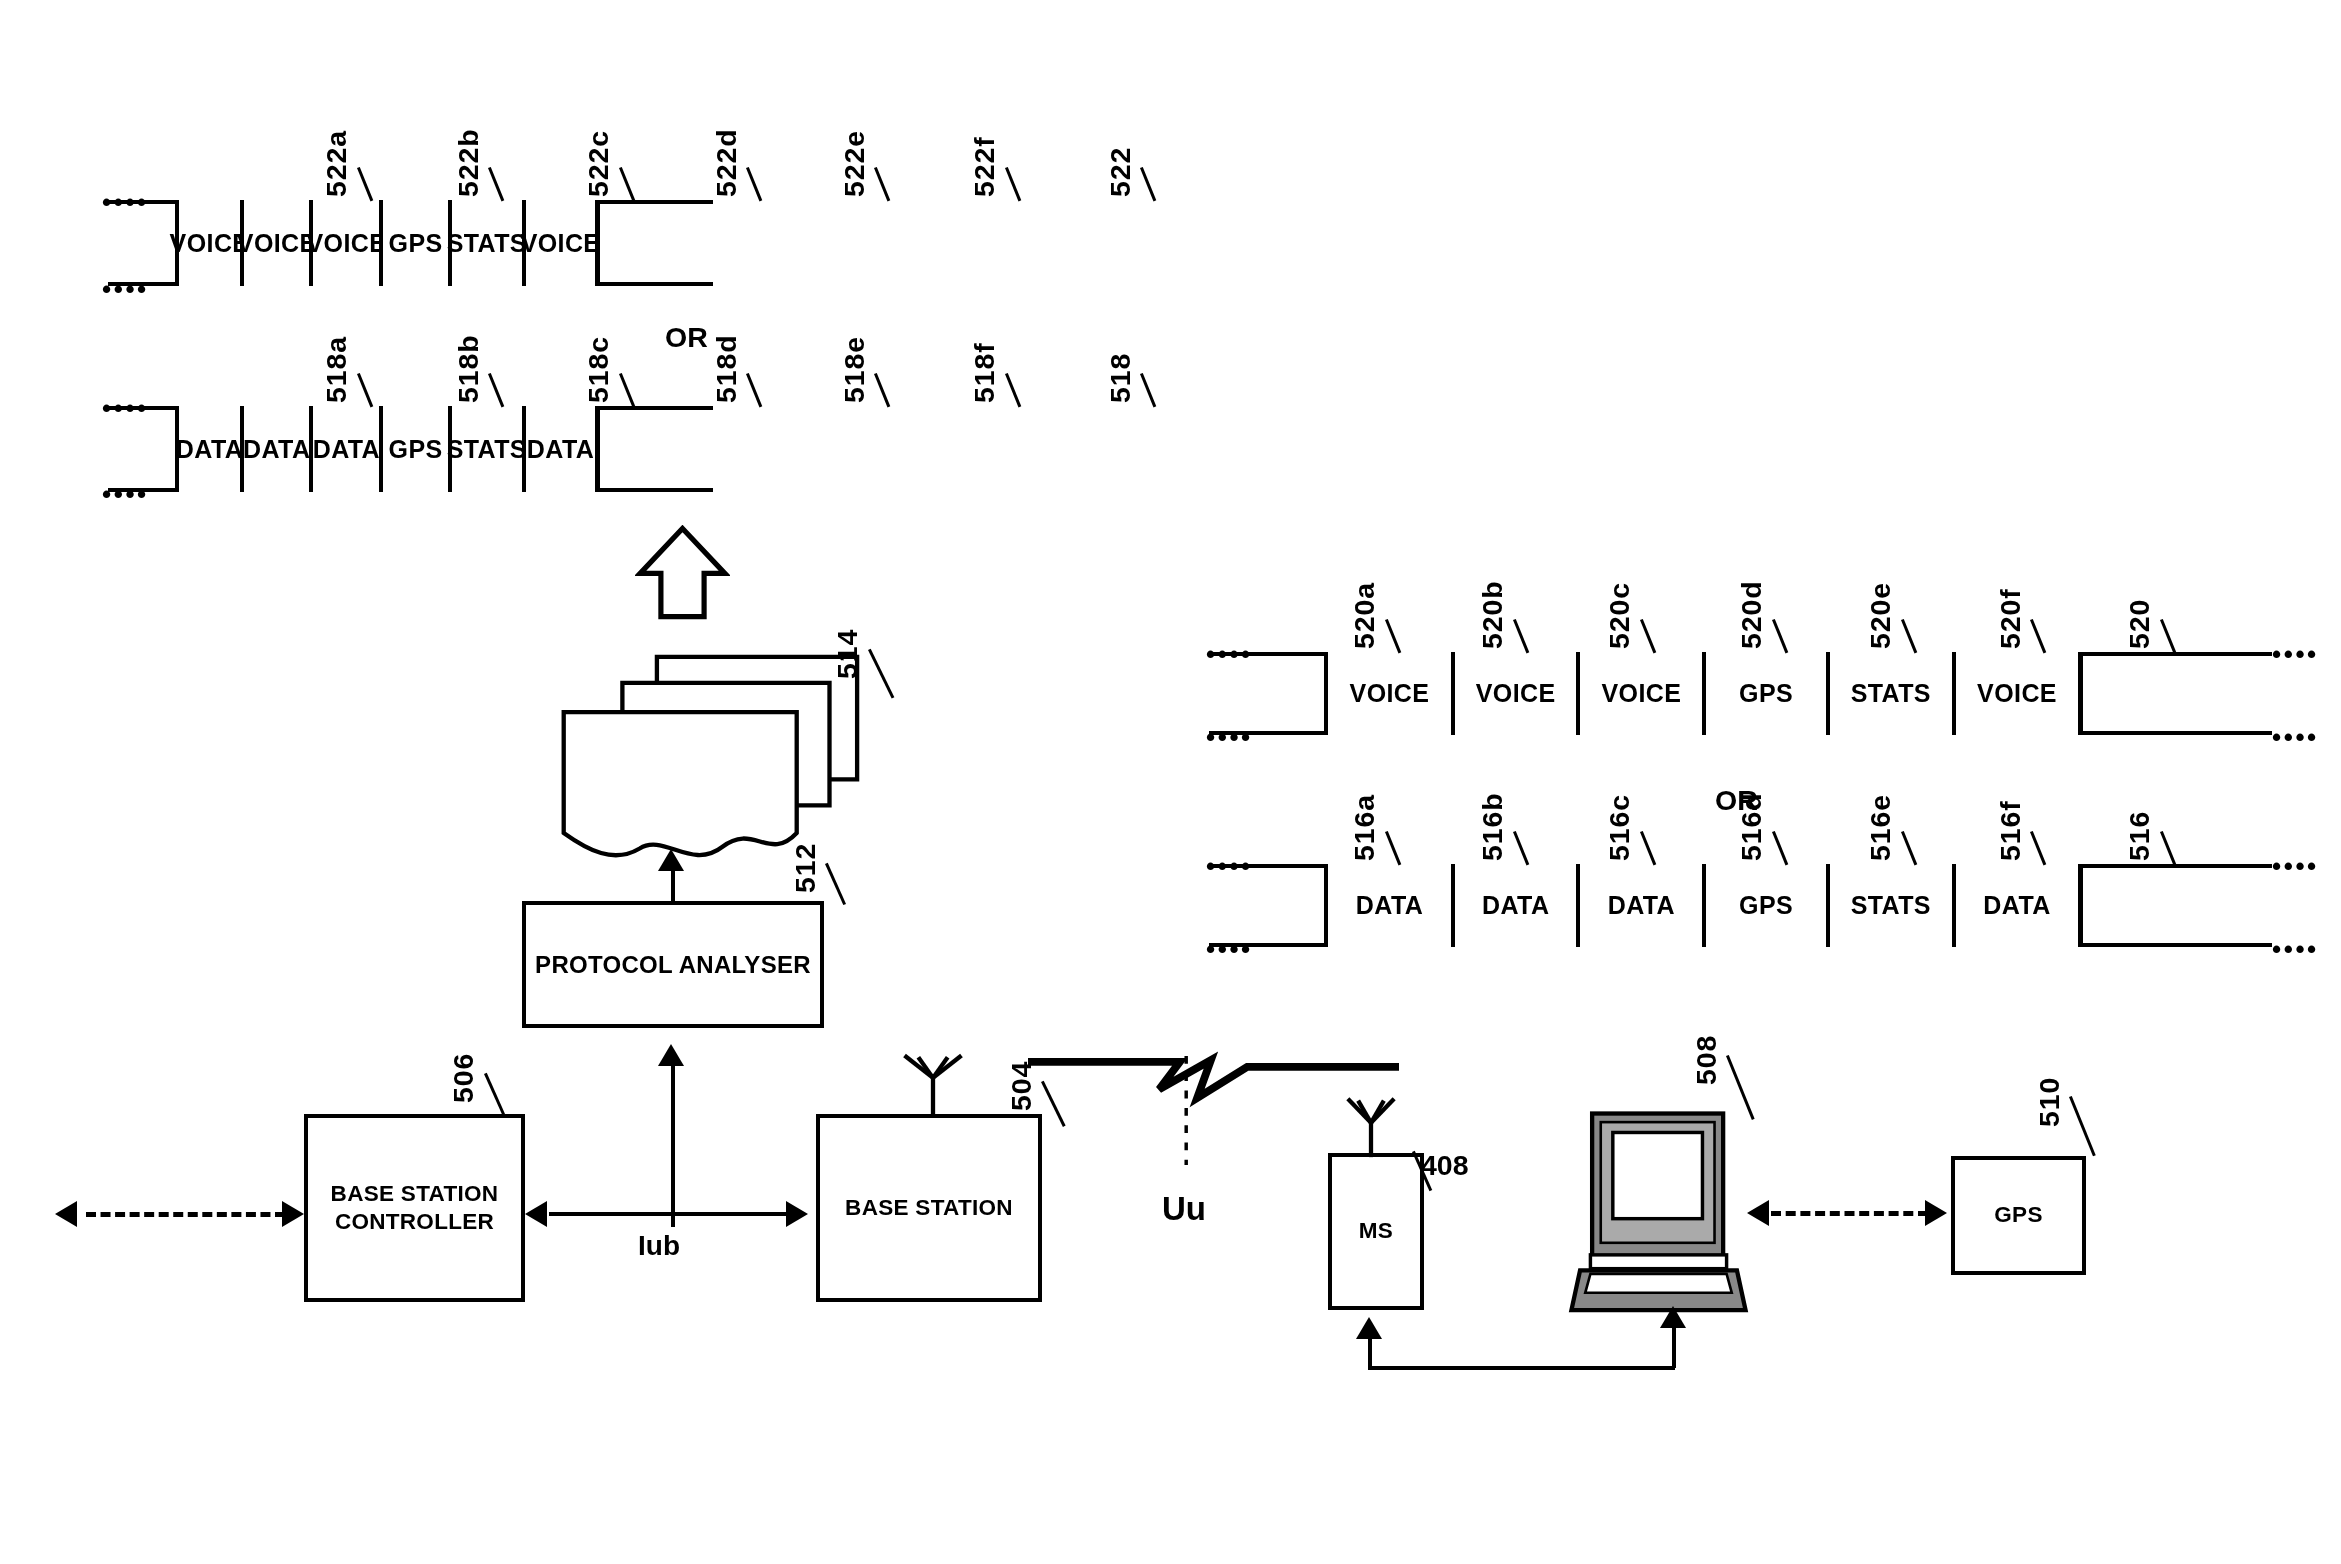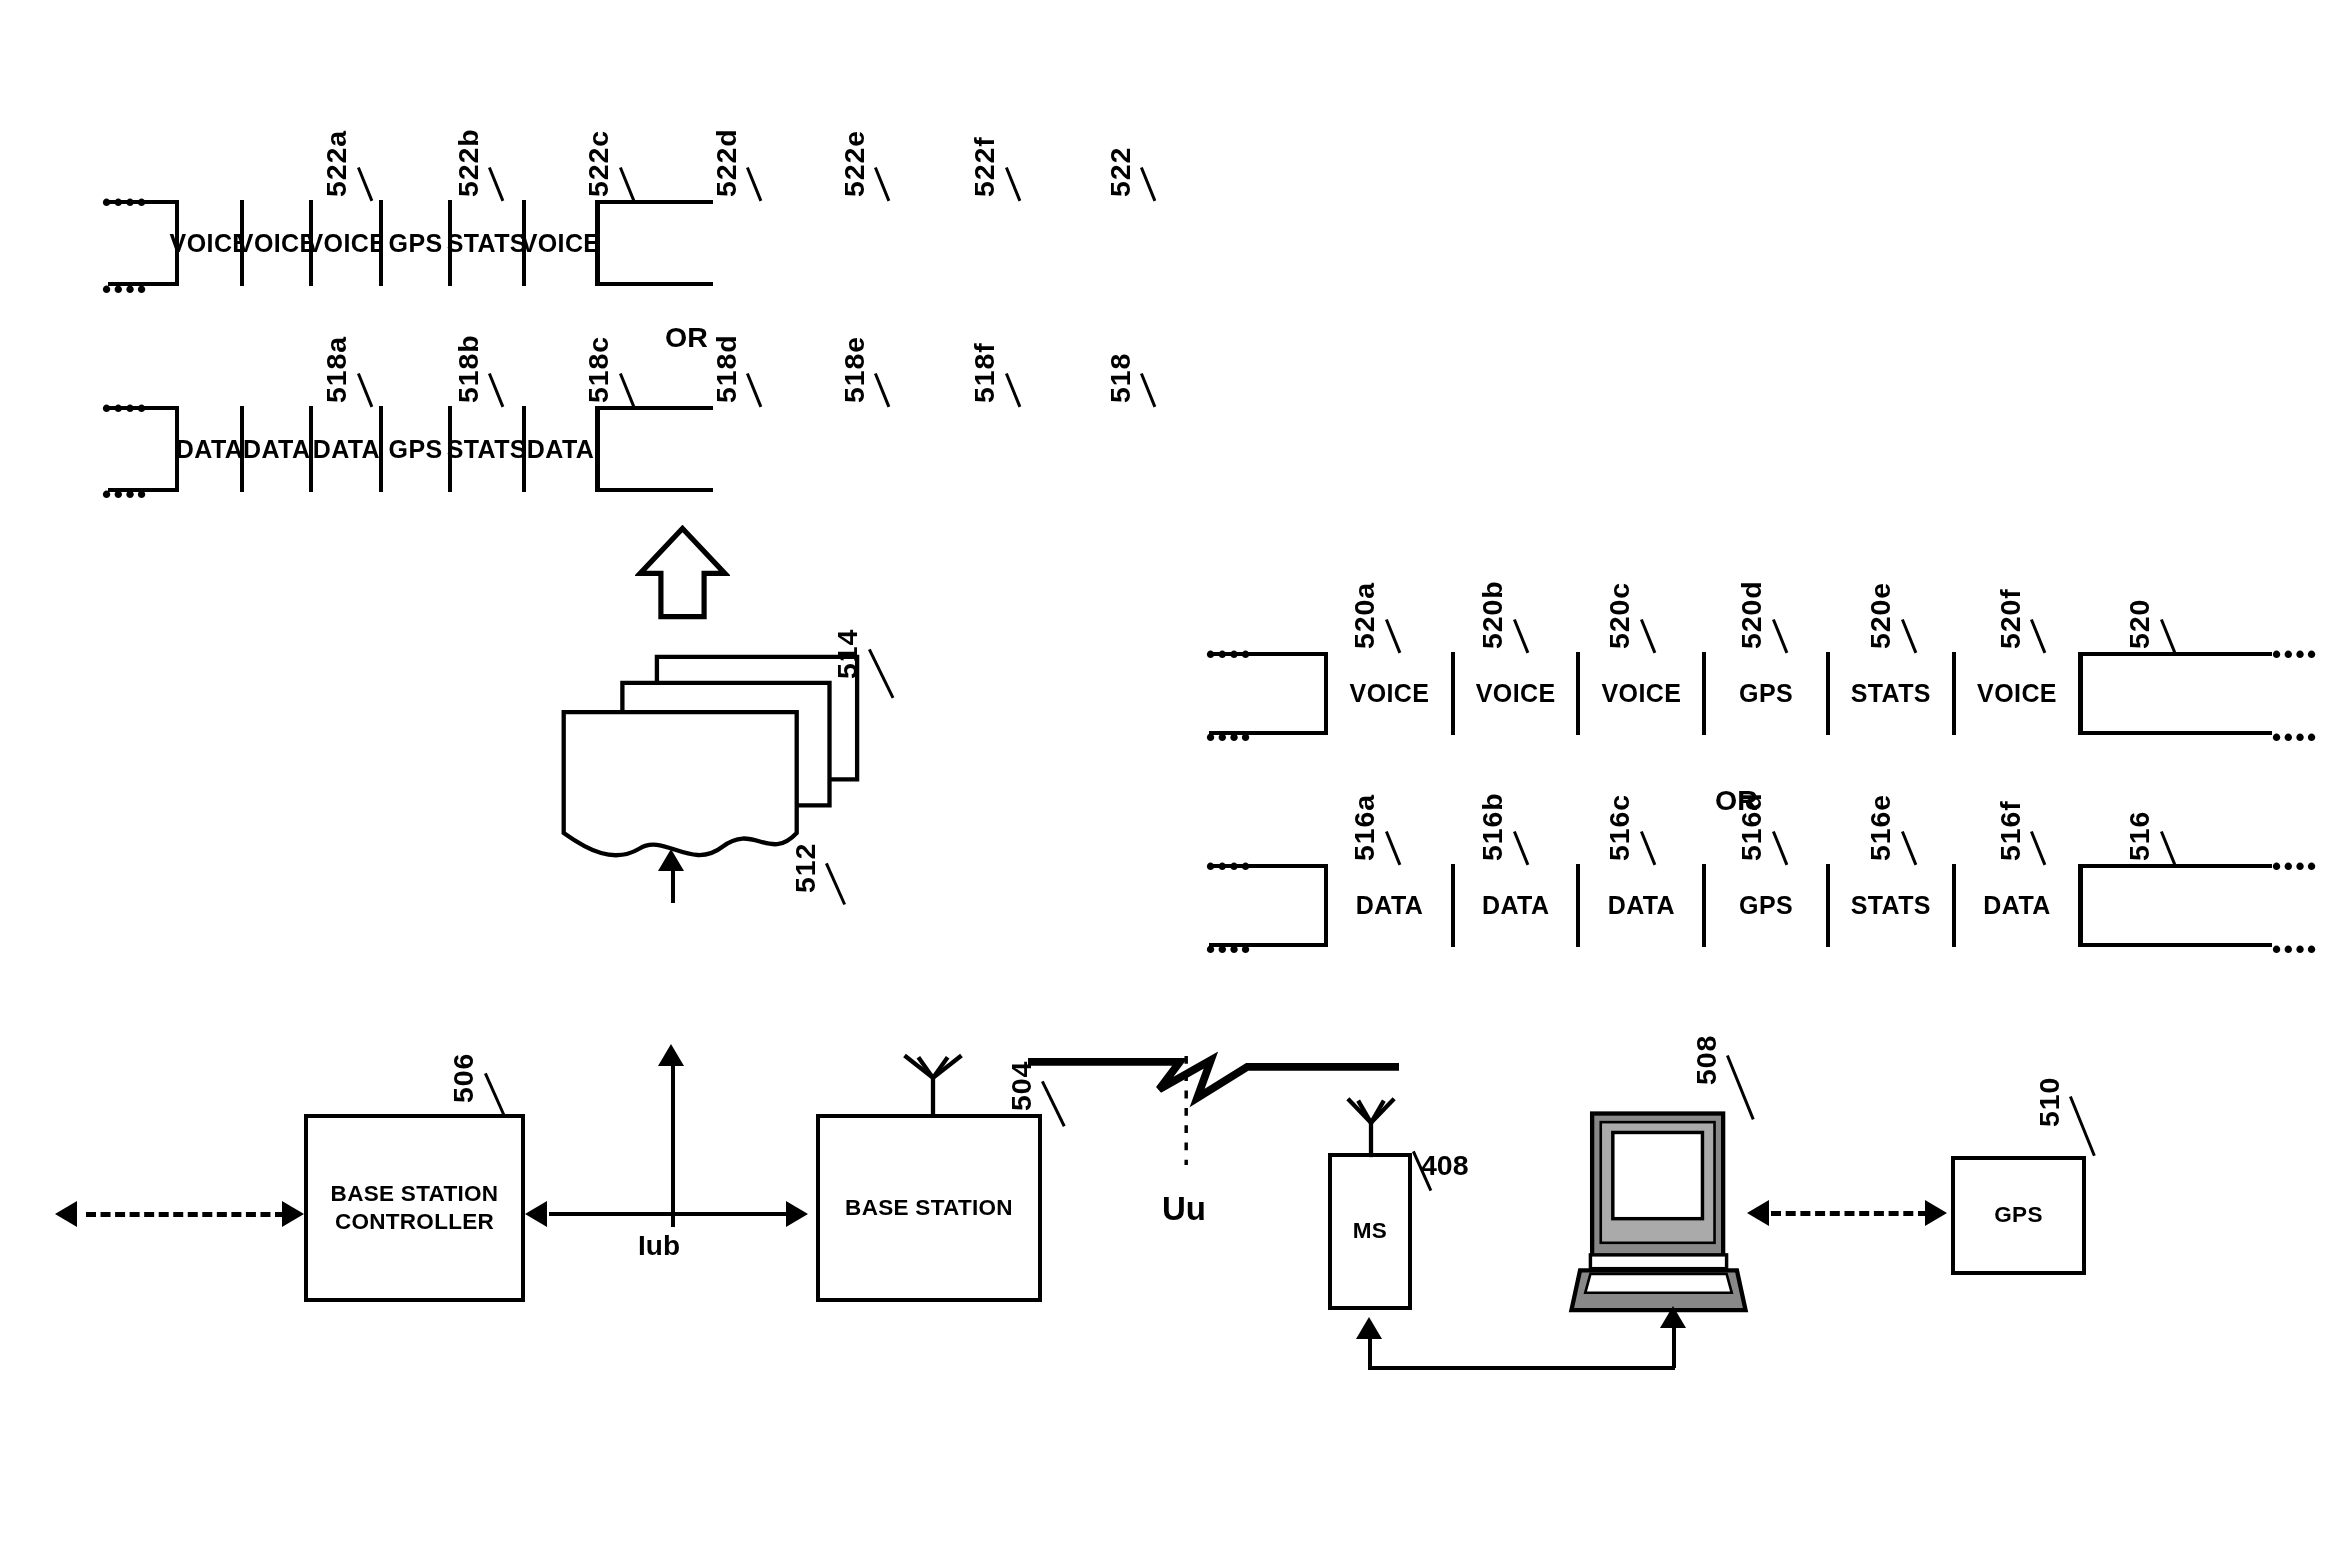--- a/index.html
+++ b/index.html
@@ -277,20 +277,23 @@
     <path d="M 80 38 L 320 38 L 320 180 L 80 180 Z" fill="#ffffff" stroke="#000000" stroke-width="5"></path>
 
     <path d="M 12 72 L 282 72 L 282 212 C 250 246 232 200 196 228 C 160 256 128 212 100 230 C 70 248 40 232 12 212 Z" fill="#ffffff" stroke="#000000" stroke-width="5"></path>
   </svg>
   <div class="lead" style="left:868px; top:650px; height:54px; transform:rotate(-26deg);"></div>
   <div class="ref" style="left:864px; top:646px;">514</div>
 
   <div class="vline" style="left:671px; top:864px; height:39px;"></div>
   <div class="arrow-u" style="left:658px; top:849px;"></div>
 
+  <div class="box" style="left:522px; top:901px; width:302px; height:127px; font-size:24px;">
+    <span>PROTOCOL ANALYSER</span>
+  </div>
   <div class="lead" style="left:825px; top:864px; height:45px; transform:rotate(-24deg);"></div>
   <div class="ref" style="left:822px; top:860px;">512</div>
 
   <div class="vline" style="left:671px; top:1063px; height:164px;"></div>
   <div class="arrow-u" style="left:658px; top:1044px;"></div>
 
   <div class="box" style="left:304px; top:1114px; width:221px; height:188px; flex-direction:column;">
     <span>BASE STATION</span>
     <span>CONTROLLER</span>
   </div>
@@ -322,21 +325,21 @@
   <svg class="abs" style="left:1028px; top:1041px;" width="371" height="121" viewBox="0 0 430 140">
     <path d="M 0 24 L 176 24 L 152 56 L 212 22 L 196 66 L 254 30 L 430 30" fill="none" stroke="#000000" stroke-width="9" stroke-linejoin="miter"></path>
     <line x1="1368" y1="0" x2="1368" y2="0" stroke="#000" stroke-width="1"></line>
   </svg>
 
   <svg class="abs" style="left:1181px; top:1056px;" width="10.4" height="109" viewBox="0 0 12 126">
     <line x1="6" y1="0" x2="6" y2="126" stroke="#000" stroke-width="4" stroke-dasharray="9,11"></line>
   </svg>
   <div class="label-plain" style="left:1162px; top:1190px; font-size:33px;">Uu</div>
 
-  <div class="box" style="left:1328px; top:1153px; width:84px; height:157px;">
+  <div class="box" style="left:1328px; top:1153px; width:96px; height:157px;">
     <span>MS</span>
   </div>
   <svg class="abs" style="left:1341px; top:1095px;" width="60" height="66" viewBox="0 0 70 76">
     <line x1="35" y1="28" x2="35" y2="72" stroke="#000" stroke-width="5"></line>
     <line x1="35" y1="32" x2="8" y2="4" stroke="#000" stroke-width="5"></line>
     <line x1="35" y1="32" x2="62" y2="4" stroke="#000" stroke-width="5"></line>
     <line x1="35" y1="32" x2="20" y2="6" stroke="#000" stroke-width="5"></line>
     <line x1="35" y1="32" x2="50" y2="6" stroke="#000" stroke-width="5"></line>
   </svg>
   <div class="lead" style="left:1412px; top:1152px; height:43px; transform:rotate(-24deg);"></div>

